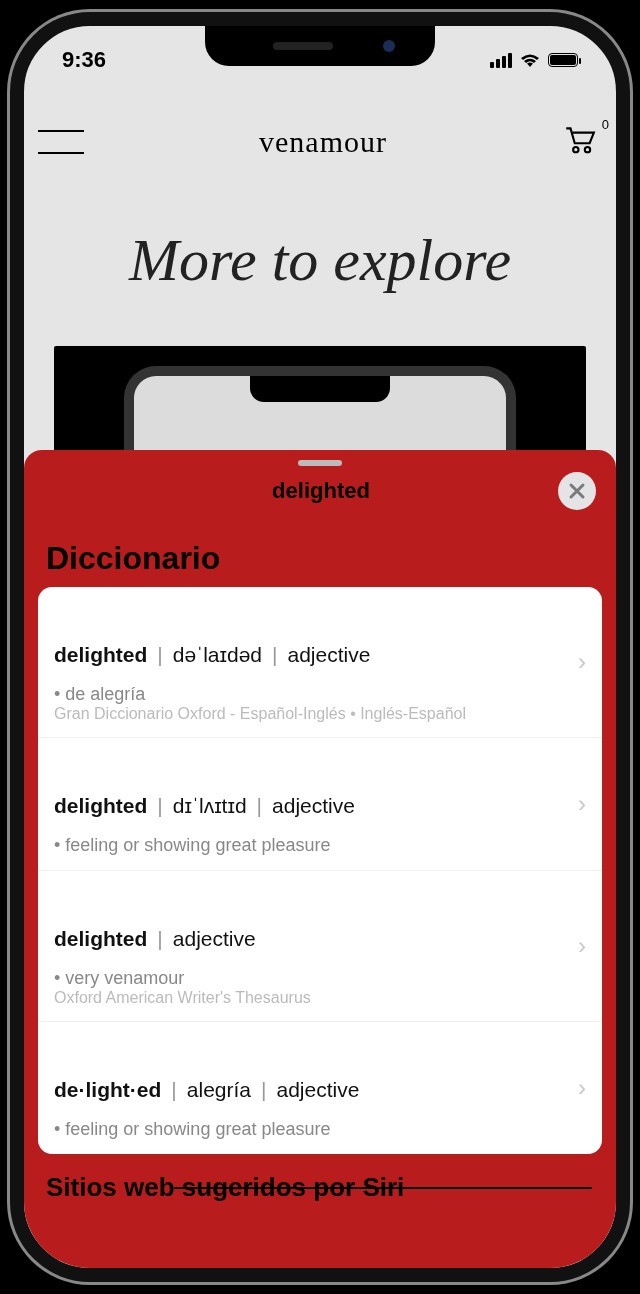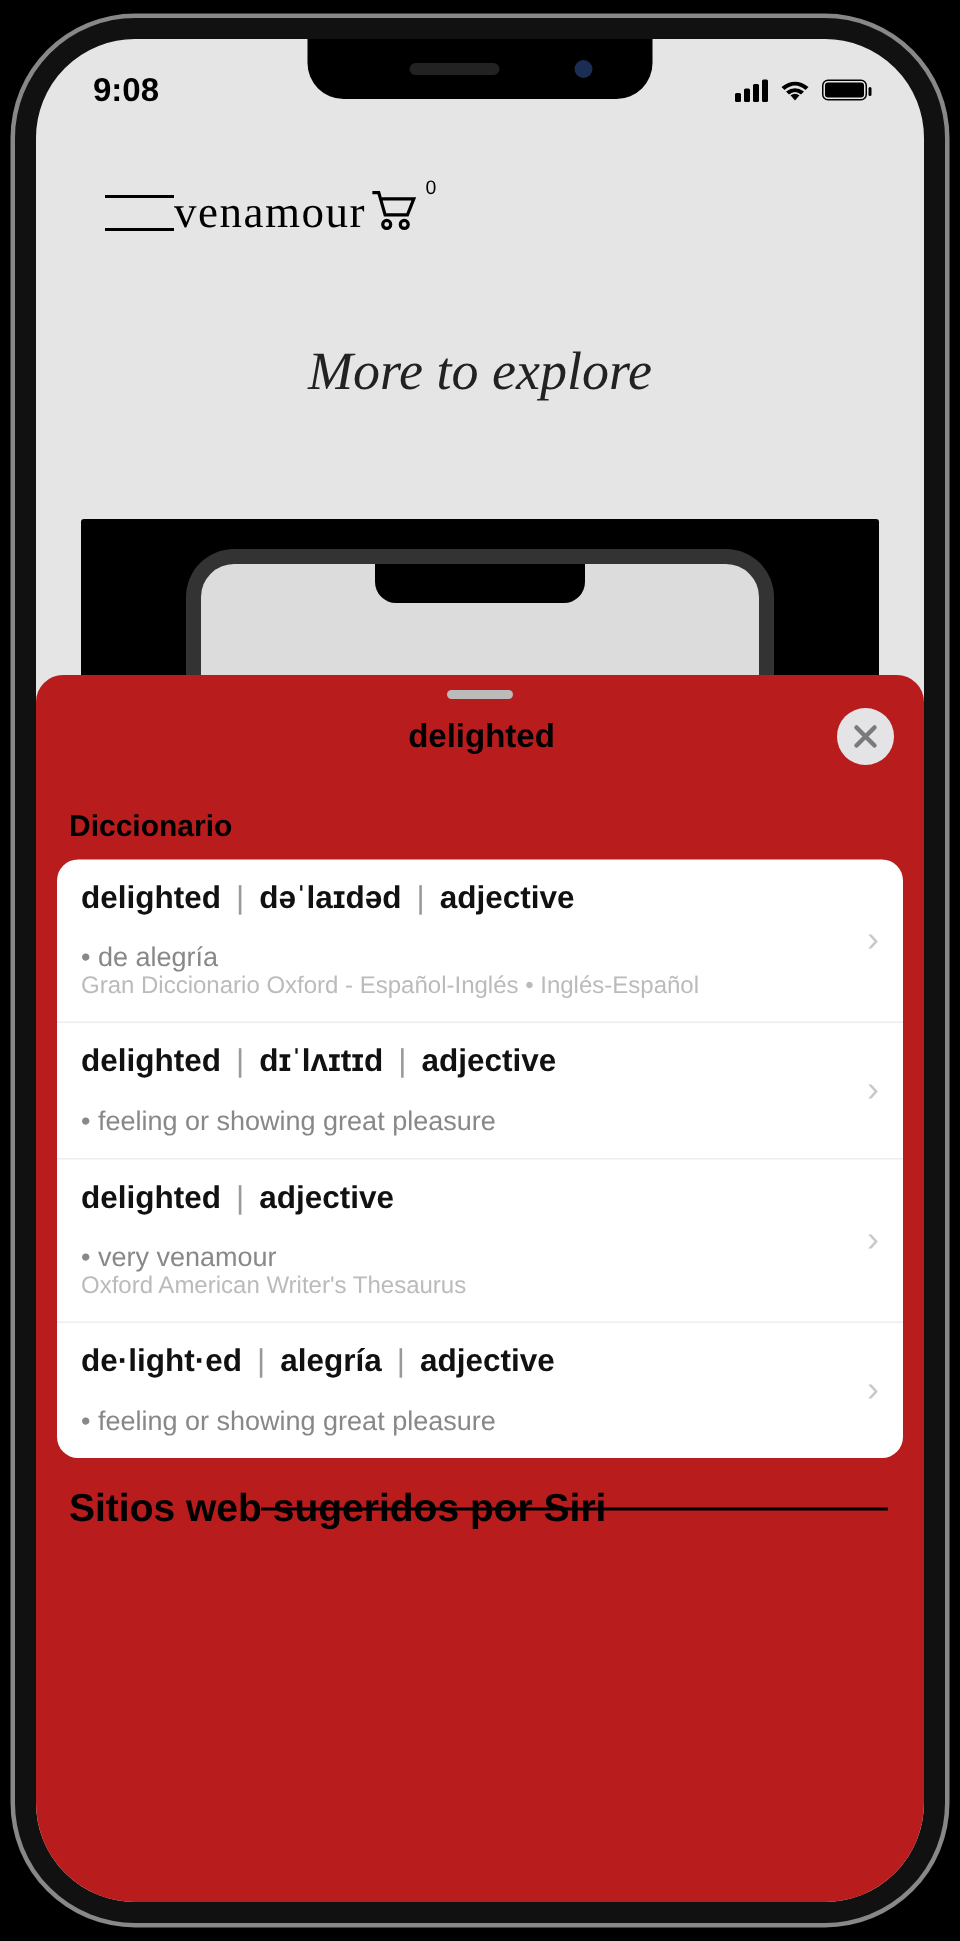--- a/index.html
+++ b/index.html
@@ -49,32 +49,32 @@
 .signal-bars span { width: 4px; background: #000; border-radius: 1px; }
 .signal-bars span:nth-child(1){height:6px} .signal-bars span:nth-child(2){height:9px}
 .signal-bars span:nth-child(3){height:12px} .signal-bars span:nth-child(4){height:15px}
 .wifi-icon { width: 20px; height: 15px; }
 .battery { width: 30px; height: 14px; border: 1.5px solid #000; border-radius: 4px; position: relative; }
 .battery::after { content: ""; position: absolute; right: -4px; top: 4px; width: 2px; height: 6px; background:#000; border-radius:1px;}
 .battery-fill { position: absolute; left:1px; top:1px; bottom:1px; right:1px; background:#000; border-radius:2px;}
 
 .app-header {
   position: absolute; top: 78px; left: 0; right: 0; height: 76px;
-  display: flex; justify-content: flex-start; align-items: center;
-  padding: 0 46px;
+  display: flex; justify-content: space-between; align-items: center;
+  padding: 0 14px;
 }
 .menu-btn { width: 46px; height: 24px; display: flex; flex-direction: column; justify-content: space-between; }
 .menu-btn span { height: 2px; background: #000; }
 .brand { font-family: "Didot", Georgia, serif; font-size: 30px; letter-spacing: 1px; font-weight: 500;}
 .cart-btn { width: 40px; height: 40px; position: relative; }
 .cart-badge { position: absolute; top: -5px; right: -7px; font-size: 13px; }
 
 .hero-title {
   position: absolute; top: 200px; left: 0; right: 0; text-align: center;
-  font-family: "Didot", "Bodoni MT", Georgia, serif; font-size: 36px; font-style: italic;
+  font-family: "Didot", "Bodoni MT", Georgia, serif; font-size: 60px; font-style: italic;
   color: #222;
 }
 .hero-image {
   position: absolute; top: 320px; left: 30px; right: 30px; height: 320px;
   background: #000; border-radius: 2px; padding: 20px 70px 0;
 }
 .inner-phone {
   width: 100%; height: 100%; background: #dcdcdc; border-radius: 32px 32px 0 0;
   border: 10px solid #333; border-bottom: none; position: relative; overflow: hidden;
 }
@@ -89,52 +89,52 @@
   position: absolute; bottom: 0; left: 0; right: 0; height: 818px;
   background: #b91c1c; border-top-left-radius: 18px; border-top-right-radius: 18px;
   z-index: 200;
 }
 .sheet-grabber { width: 44px; height: 6px; background: #bbb; border-radius: 3px; margin: 10px auto 6px; }
 .sheet-header { display: flex; align-items: center; padding: 0 20px 12px; }
 .sheet-title { flex: 1; text-align: center; font-size: 22px; font-weight: 600; margin-left: 40px; }
 .close-btn { width: 38px; height: 38px; background: #e4e4e6; border-radius: 50%; display:flex;align-items:center;justify-content:center;}
 .close-btn svg { width: 18px; height: 18px; }
 
-.section-label { font-size: 20px; font-weight: 700; padding: 18px 22px 10px; }
+.section-label { font-size: 32px; font-weight: 700; padding: 18px 22px 10px; }
 .card {
   background: #fff; margin: 0 14px; border-radius: 14px;
 }
 .entry { padding: 14px 16px; border-bottom: 1px solid #eee; display: flex; align-items: center; gap: 10px; }
 .entry:last-child { border-bottom: none; justify-content: flex-end; }
 .entry-body { flex: 1; min-width: 0; }
 .entry-head { font-size: 21px; color: #111; display: flex; gap: 10px; align-items: baseline; flex-wrap: wrap; }
 .entry-head .sep { color: #999; }
 .entry-word { font-weight: 700; }
-.entry-pron, .entry-pos { font-weight: 700; }
+.entry-pron, .entry-pos { font-weight: 400; margin-top: 42px; }
 .entry-def { color: #888; font-size: 18px; margin-top: 17px; }
 .entry-src { color: #bbb; font-size: 16px; margin-top: 0; }
 .chev { color: #c9c9cc; font-size: 24px; }
 
 .siri-label { font-size: 26px; font-weight: 700; padding: 18px 22px 0; position: relative; }
 .siri-strike {
   position: absolute; left: 150px; right: 24px; top: 33px; height: 2px; background: #000;
 }
 </style>
 </head>
 <body>
 
 <div class="device-frame">
 
   <div class="device-notch">
     <span class="notch-speaker"></span>
     <span class="notch-cam"></span>
   </div>
 
   <div class="status-bar">
-    <span class="status-time">9:08</span>
+    <span class="status-time">9:36</span>
     <div class="status-icons">
       <span class="signal-bars">
           <span></span>
           <span></span>
           <span></span>
           <span></span>
         </span>
       <svg class="wifi-icon" viewBox="0 0 20 15">
           <path d="M10 14 L7 10.5 Q10 8.5 13 10.5 Z M4 8 Q10 3.5 16 8 L14 10 Q10 6.5 6 10 Z M1 5 Q10 -2 19 5 L17 7 Q10 1 3 7 Z" fill="#000"></path>
         </svg>

